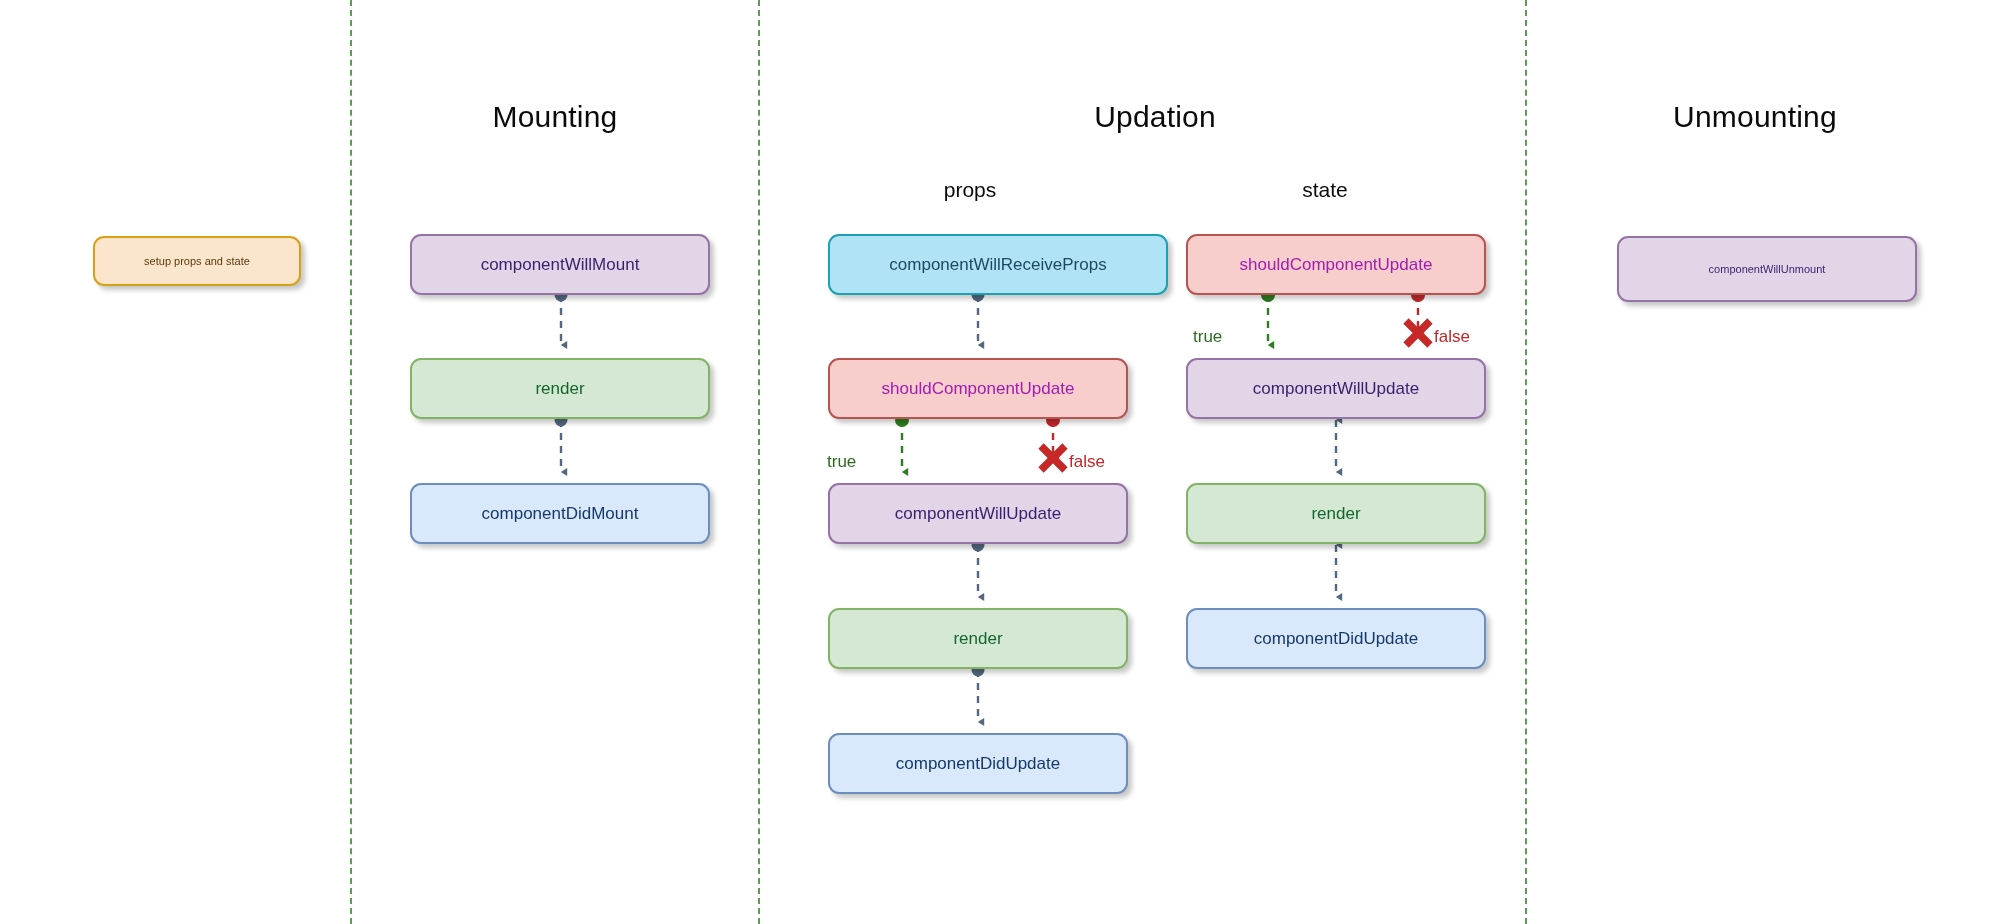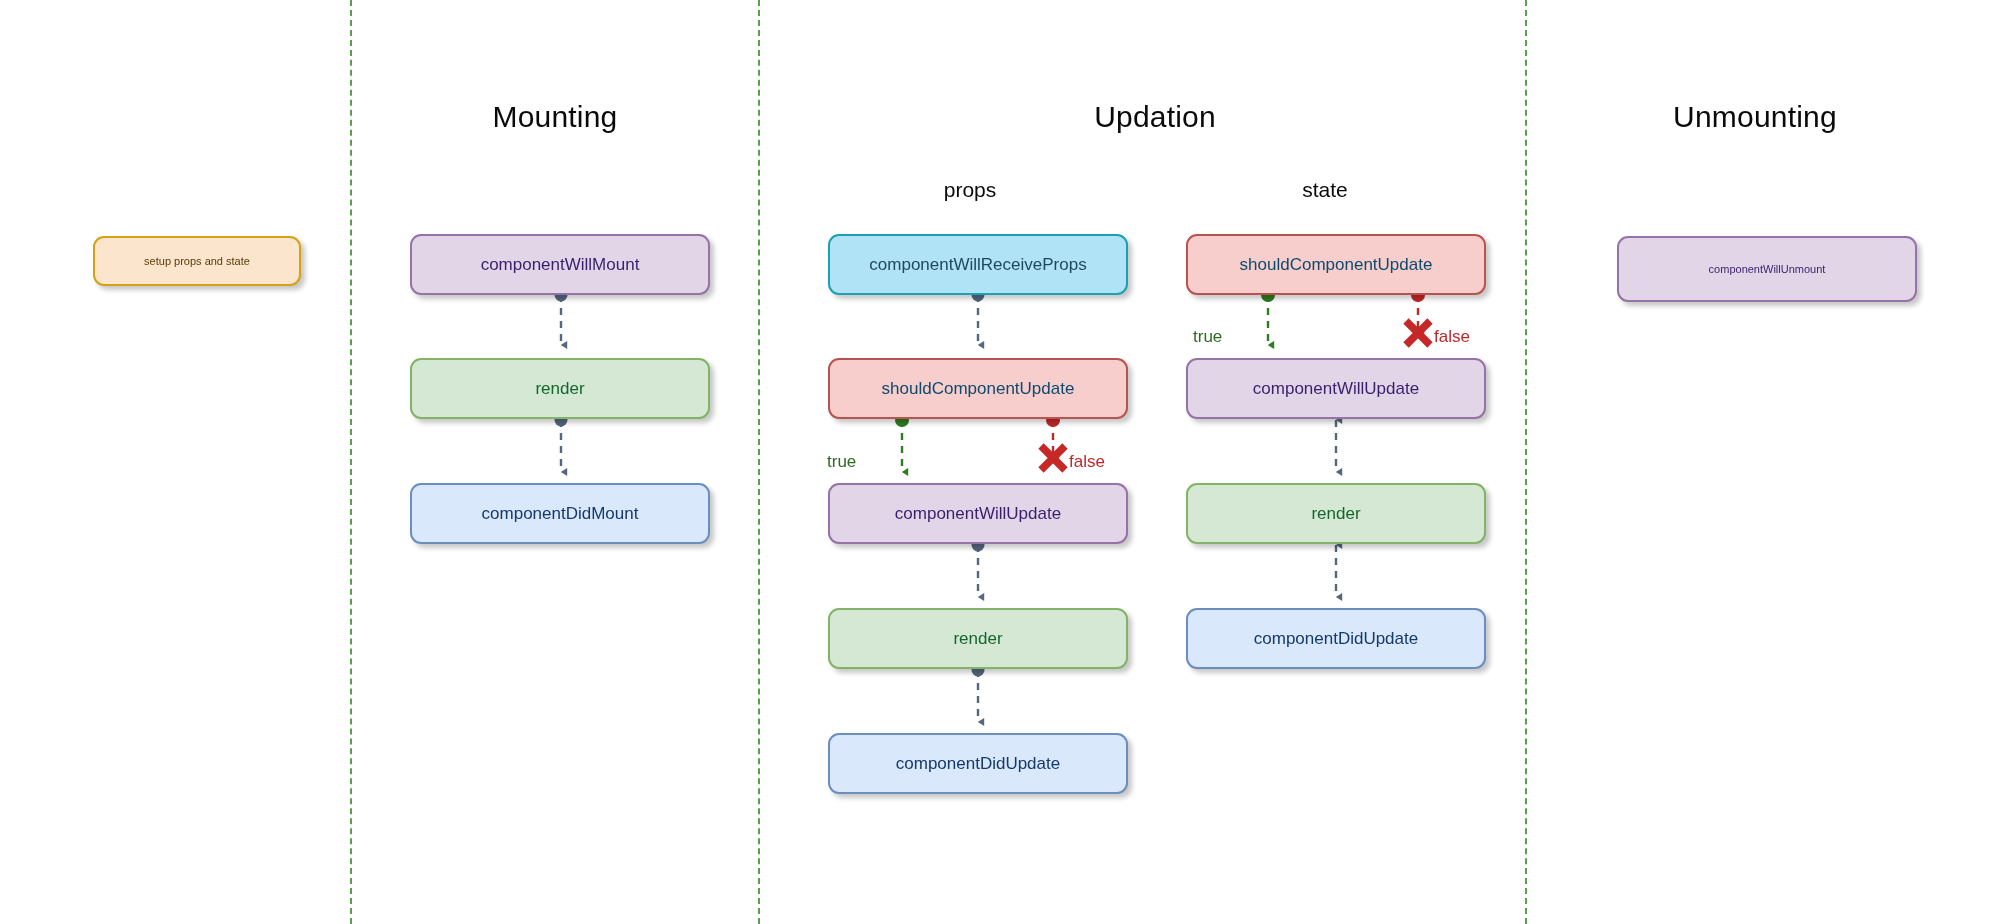--- a/index.html
+++ b/index.html
@@ -65,21 +65,21 @@
     font-size: 17px;
     line-height: 1;
     box-shadow: 4px 4px 5px rgba(0, 0, 0, 0.22);
     text-align: center;
     white-space: nowrap;
   }
 
   .node.purple  { background: #e1d5e7; border-color: #9673a6; color: #3b1f6e; }
   .node.green   { background: #d5e8d4; border-color: #82b366; color: #15662e; }
   .node.blue    { background: #dae8fc; border-color: #6c8ebf; color: #143a6b; }
-  .node.red     { background: #f8cecc; border-color: #b85450; color: #0c4a6e; }
+  .node.red     { background: #f8cecc; border-color: #b85450; color: #a21caf; }
   .node.cyan    { background: #b0e3f5; border-color: #1ba1b1; color: #1d4a63; }
   .node.orange  { background: #fce5cd; border-color: #d6a112; color: #5a3b0a; }
 
   .node.small { font-size: 11px; }
 
   
   #wires {
     position: absolute;
     left: 0; top: 0;
     width: 2000px;
@@ -172,21 +172,21 @@
 
   <div class="branch-label true-label" style="left:1193px; top:327px;">true</div>
   <div class="branch-label false-label" style="left:1434px; top:327px;">false</div>
 
   <div class="node orange small" style="left:93px; top:236px; width:208px; height:50px;">setup props and state</div>
 
   <div class="node purple" style="left:410px; top:234px; width:300px; height:61px;">componentWillMount</div>
   <div class="node green" style="left:410px; top:358px; width:300px; height:61px;">render</div>
   <div class="node blue" style="left:410px; top:483px; width:300px; height:61px;">componentDidMount</div>
 
-  <div class="node cyan" style="left:828px; top:234px; width:300px; height:61px;">componentWillReceiveProps</div>
+  <div class="node cyan" style="left:828px; top:234px; width:340px; height:61px;">componentWillReceiveProps</div>
   <div class="node red" style="left:828px; top:358px; width:300px; height:61px;">shouldComponentUpdate</div>
   <div class="node purple" style="left:828px; top:483px; width:300px; height:61px;">componentWillUpdate</div>
   <div class="node green" style="left:828px; top:608px; width:300px; height:61px;">render</div>
   <div class="node blue" style="left:828px; top:733px; width:300px; height:61px;">componentDidUpdate</div>
 
   <div class="node red" style="left:1186px; top:234px; width:300px; height:61px;">shouldComponentUpdate</div>
   <div class="node purple" style="left:1186px; top:358px; width:300px; height:61px;">componentWillUpdate</div>
   <div class="node green" style="left:1186px; top:483px; width:300px; height:61px;">render</div>
   <div class="node blue" style="left:1186px; top:608px; width:300px; height:61px;">componentDidUpdate</div>
 

